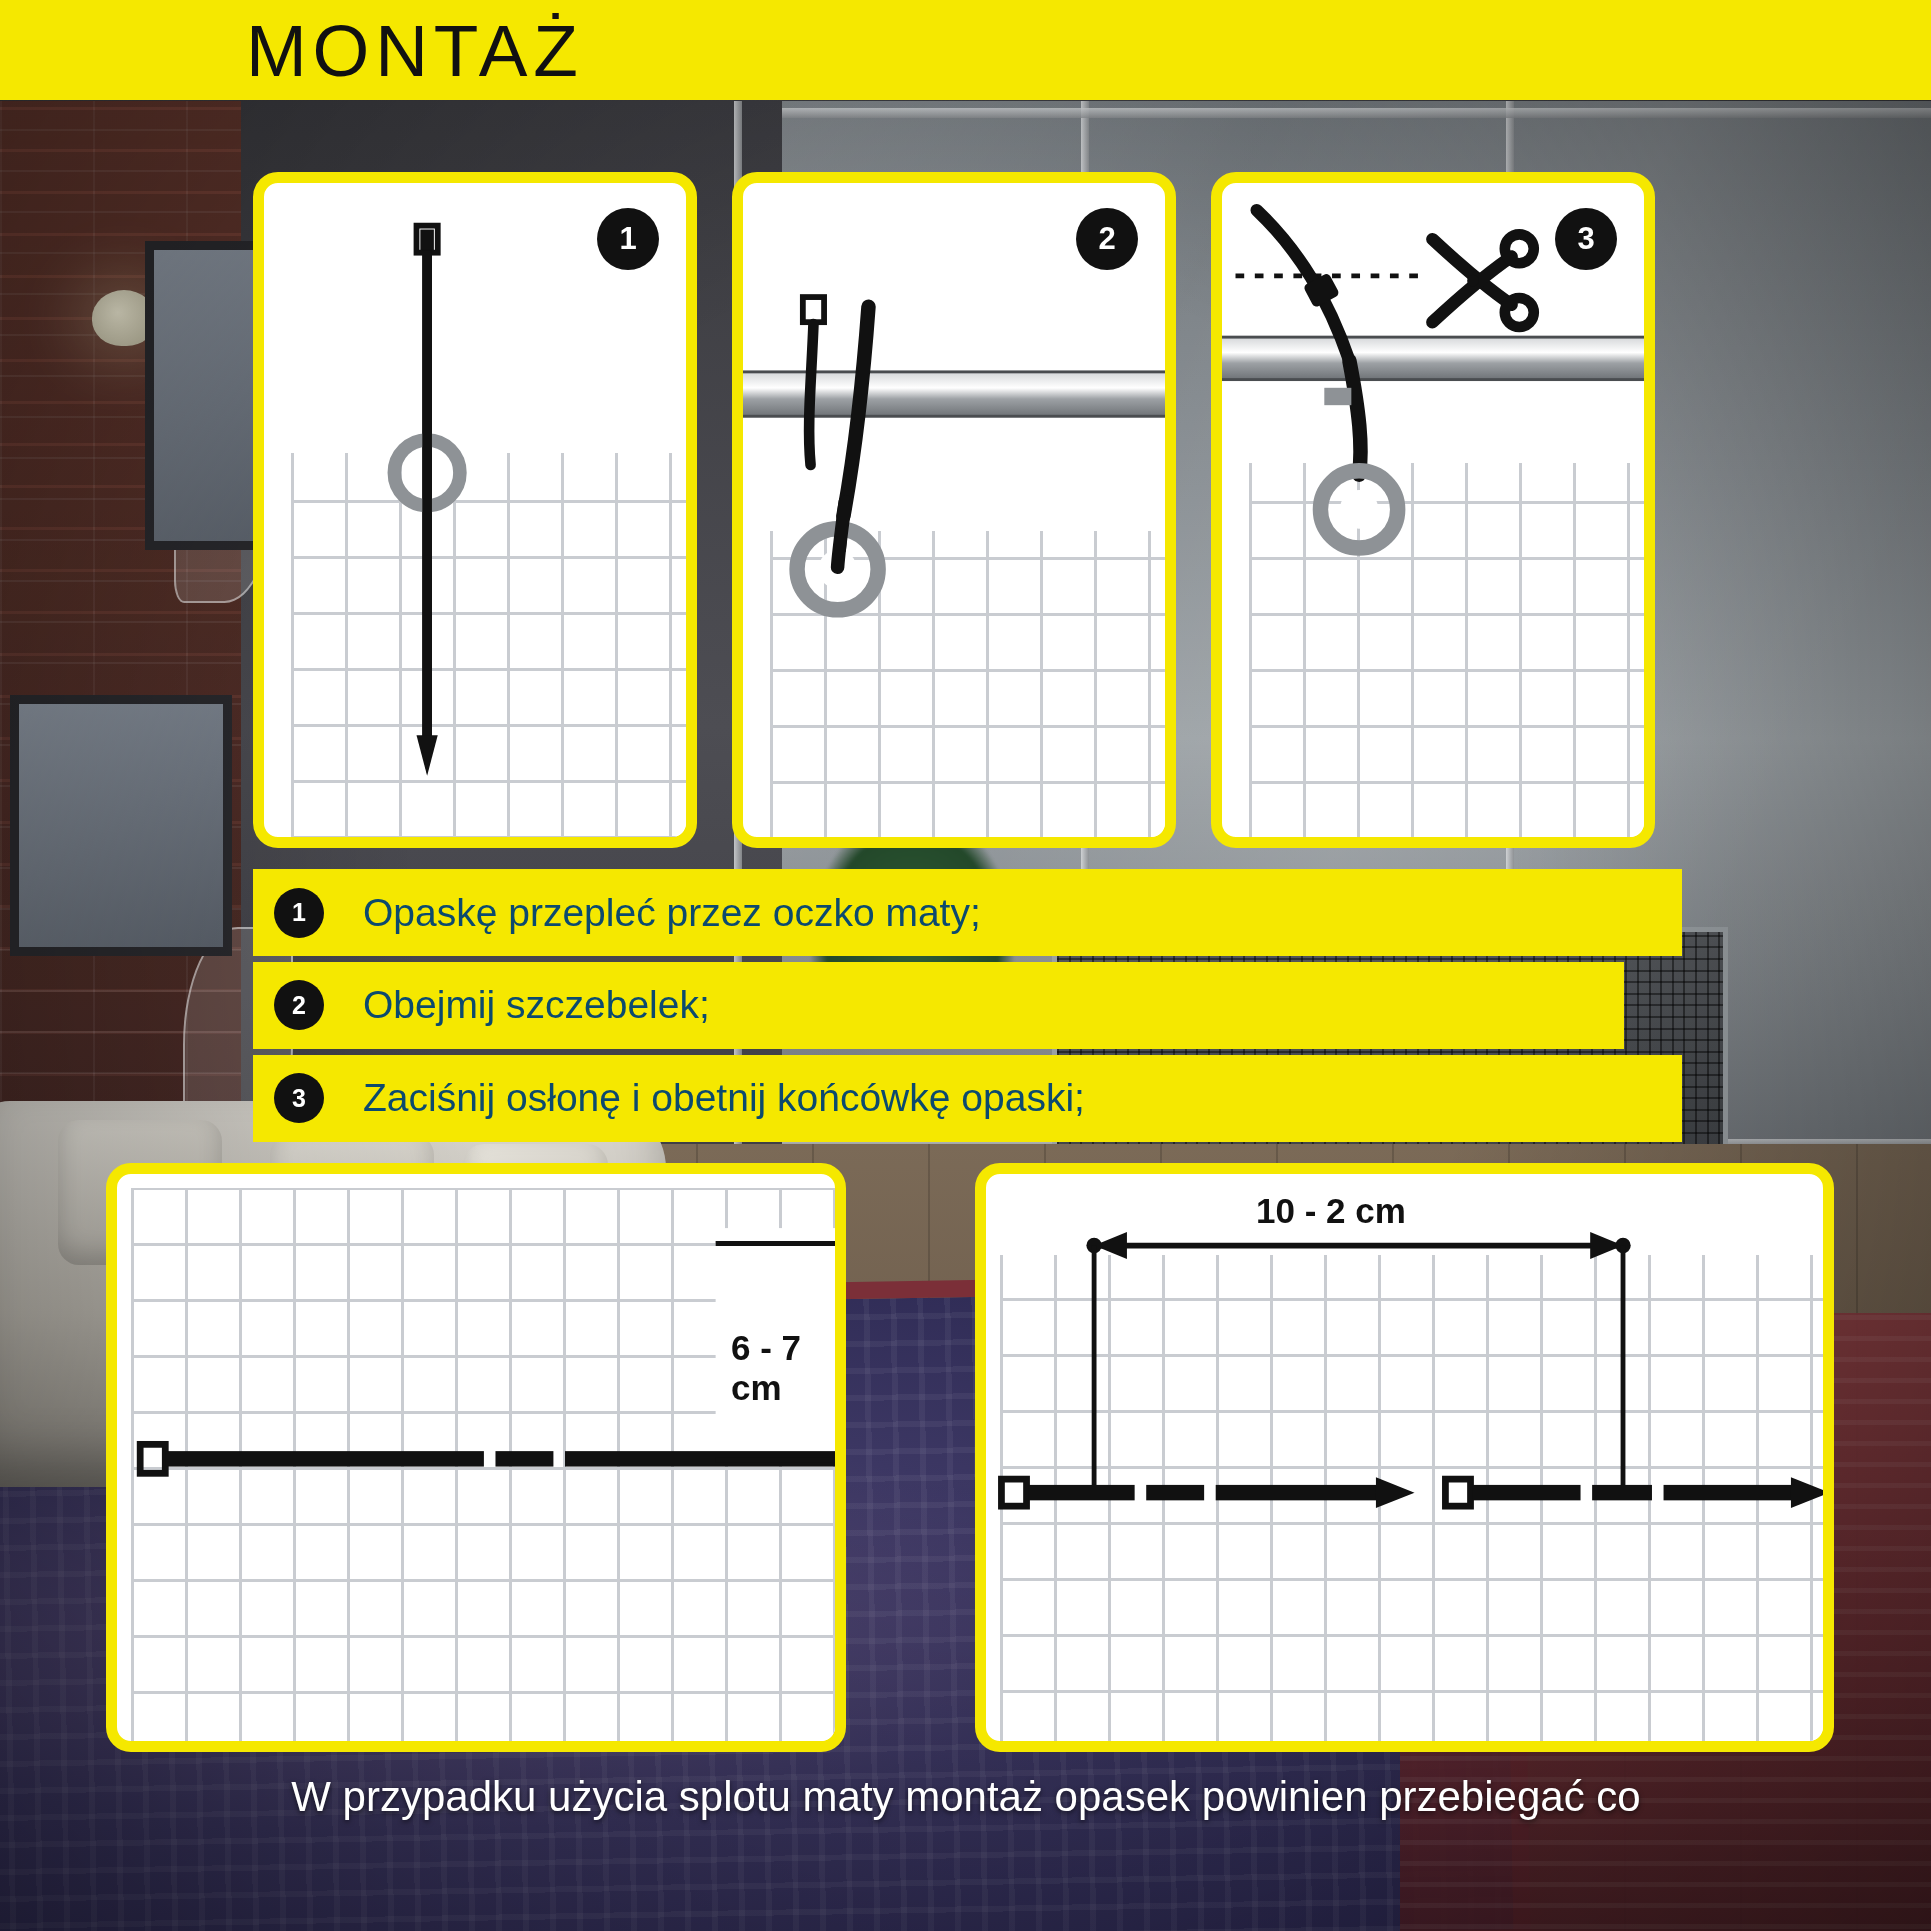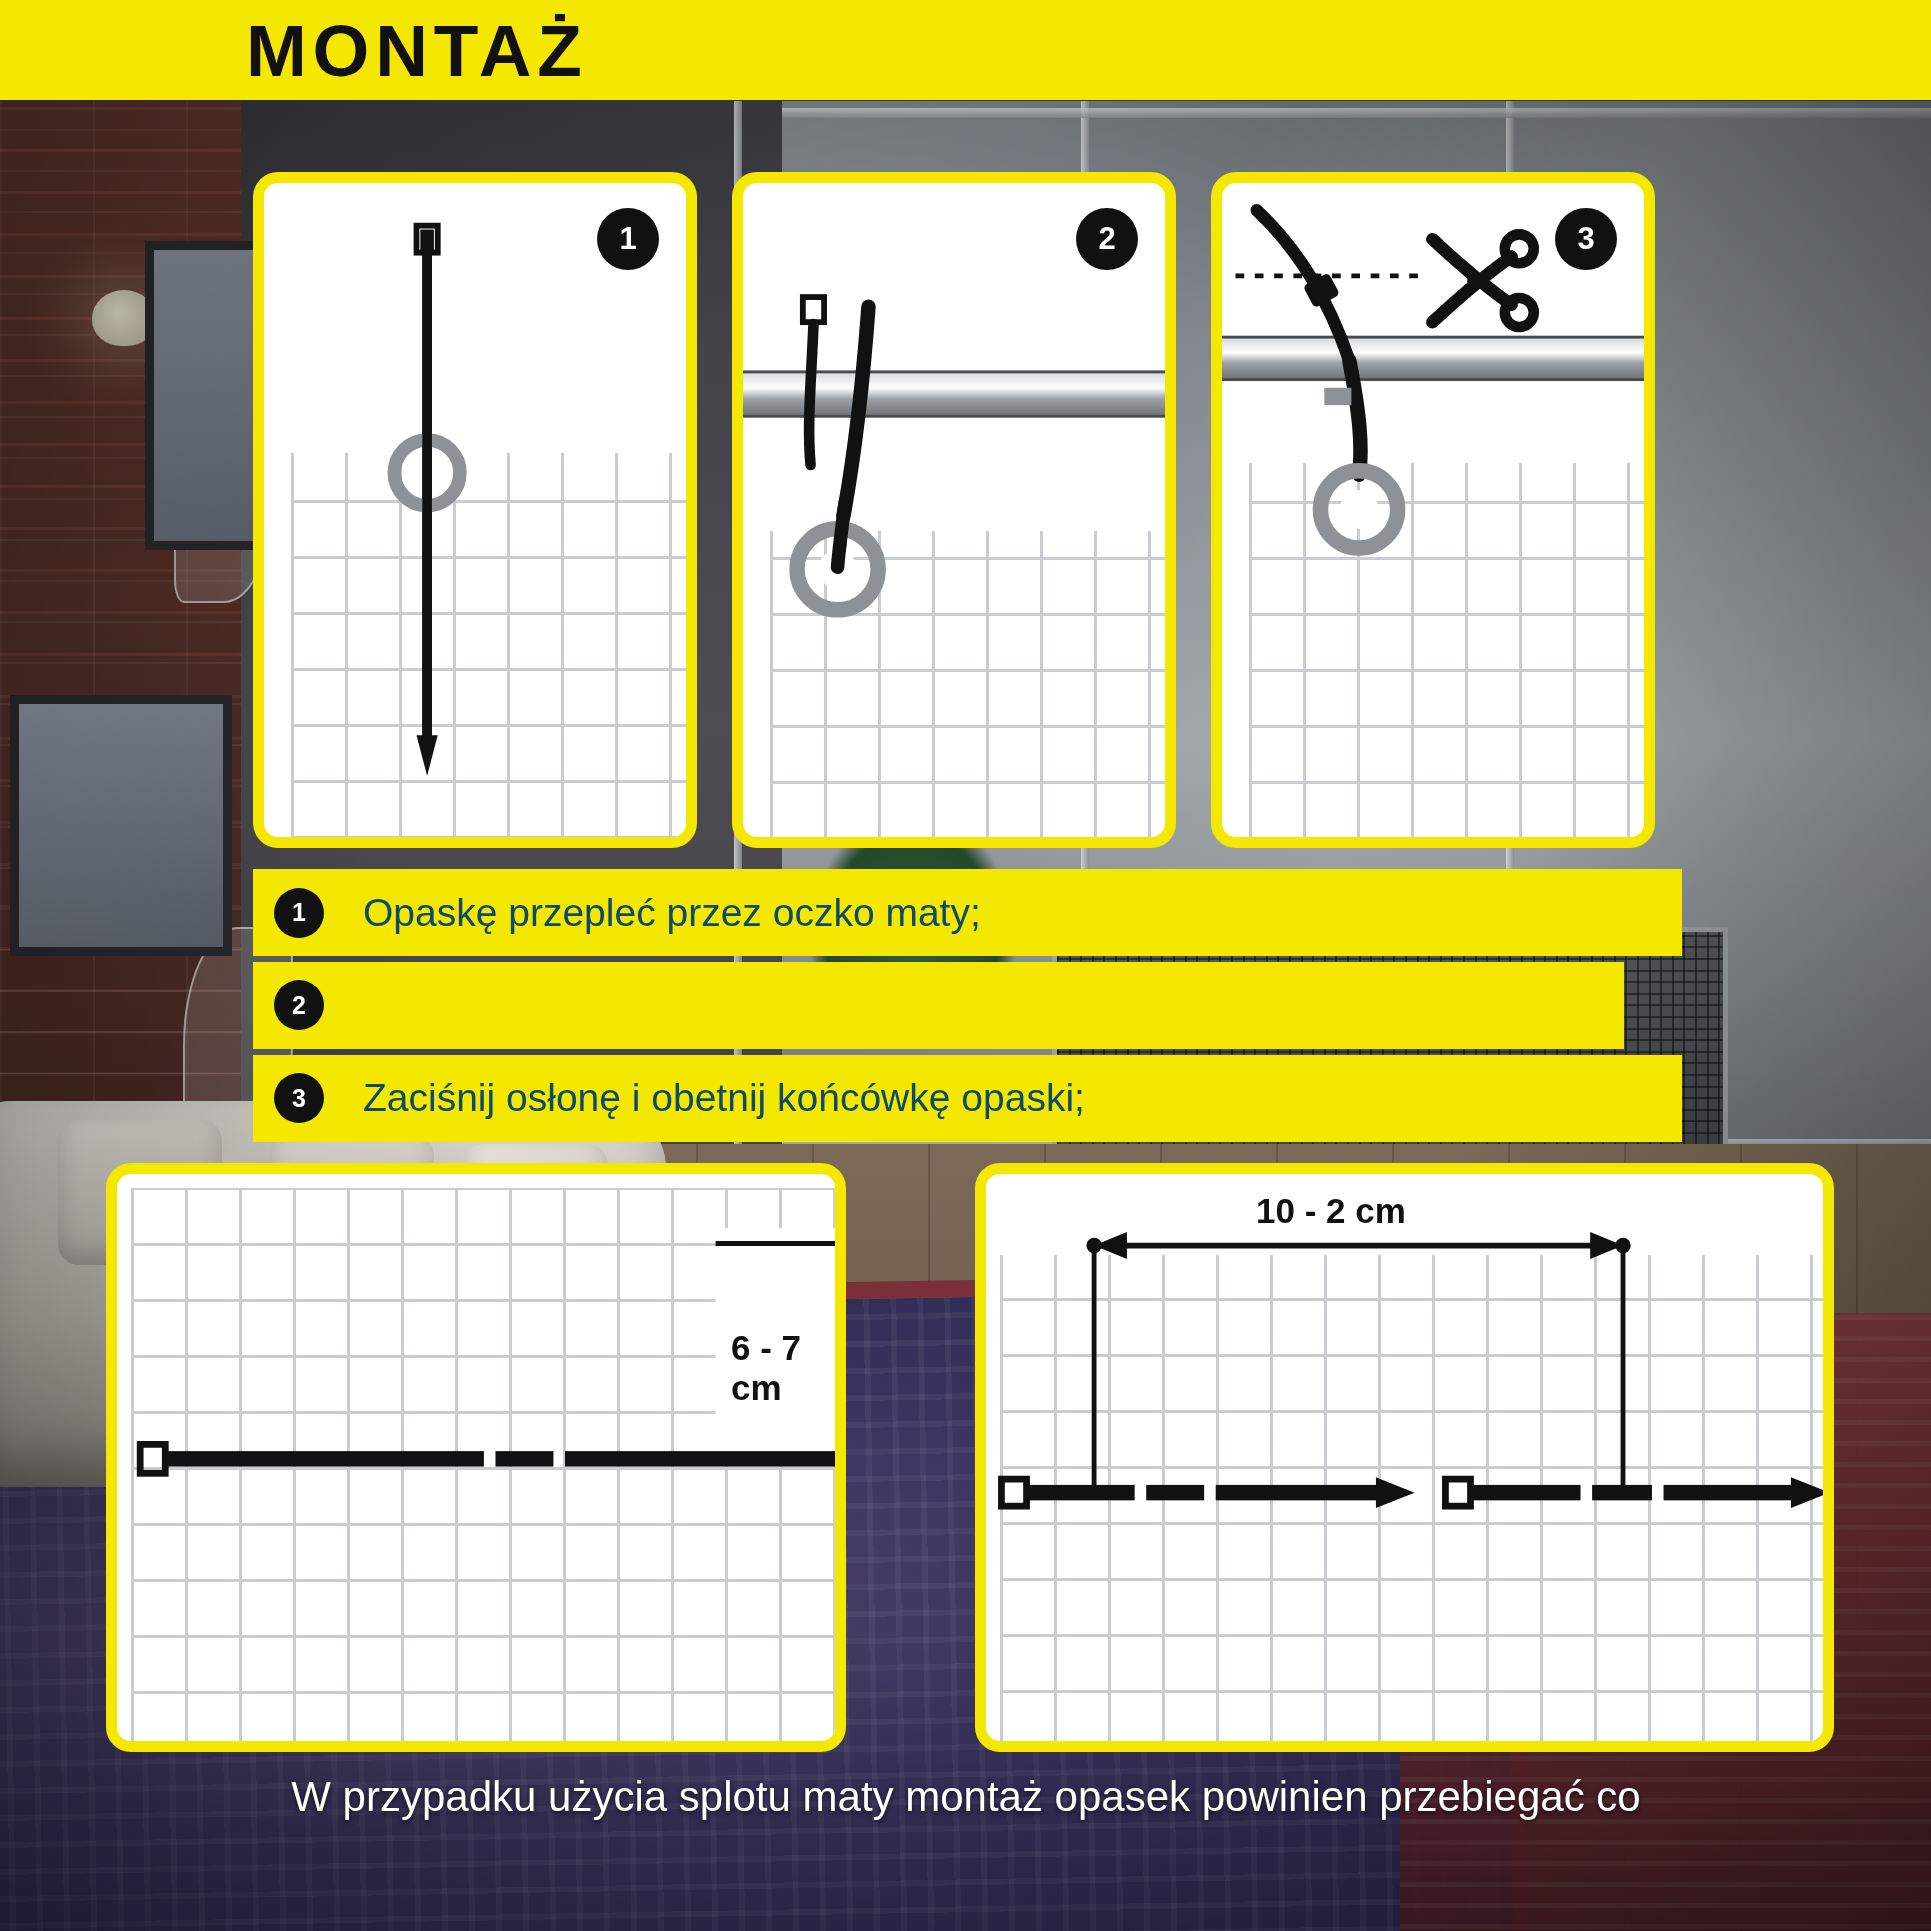--- a/index.html
+++ b/index.html
@@ -135,21 +135,21 @@
     background: radial-gradient(ellipse at 50% 45%, rgba(0,0,0,0) 40%, rgba(0,0,0,.45) 100%);
   }
 
   
   .header {
     position: absolute; left: 0; top: 0; width: 1931px; height: 100px;
     background: #f5e800;
   }
   .header-title {
     position: absolute; left: 246px; top: 7.7px;
-    font-size: 73px; font-weight: bold; letter-spacing: 5.8px; color: #111;
+    font-size: 73px; font-weight: normal; letter-spacing: 5.8px; color: #111;
     line-height: 85px;
   }
 
   
   .panel {
     position: absolute;
     background: #fff;
     border: 11.6px solid #f5e800;
     border-radius: 25px;
     box-sizing: border-box;
@@ -345,20 +345,21 @@
     <div class="badge" style="right:27px; top:25px;">3</div>
   </div>
 
   <div class="steps">
     <div class="step-row r1">
       <div class="step-badge">1</div>
       <div class="step-text">Opaskę przepleć przez oczko maty;</div>
     </div>
     <div class="step-row r2">
       <div class="step-badge">2</div>
+      <div class="step-text">Obejmij szczebelek;</div>
     </div>
     <div class="step-row r3">
       <div class="step-badge">3</div>
       <div class="step-text">Zaciśnij osłonę i obetnij końcówkę opaski;</div>
     </div>
   </div>
 
   <div class="panel" style="left:106px; top:1163px; width:740px; height:589px;padding-left:9px;">
     <div class="matpat" style="left:13.5px; top:13.5px; width:813px; height:562px;"></div>
     <svg width="840" height="589" style="position:absolute; left:0; top:0;" viewBox="0 0 870 610">

